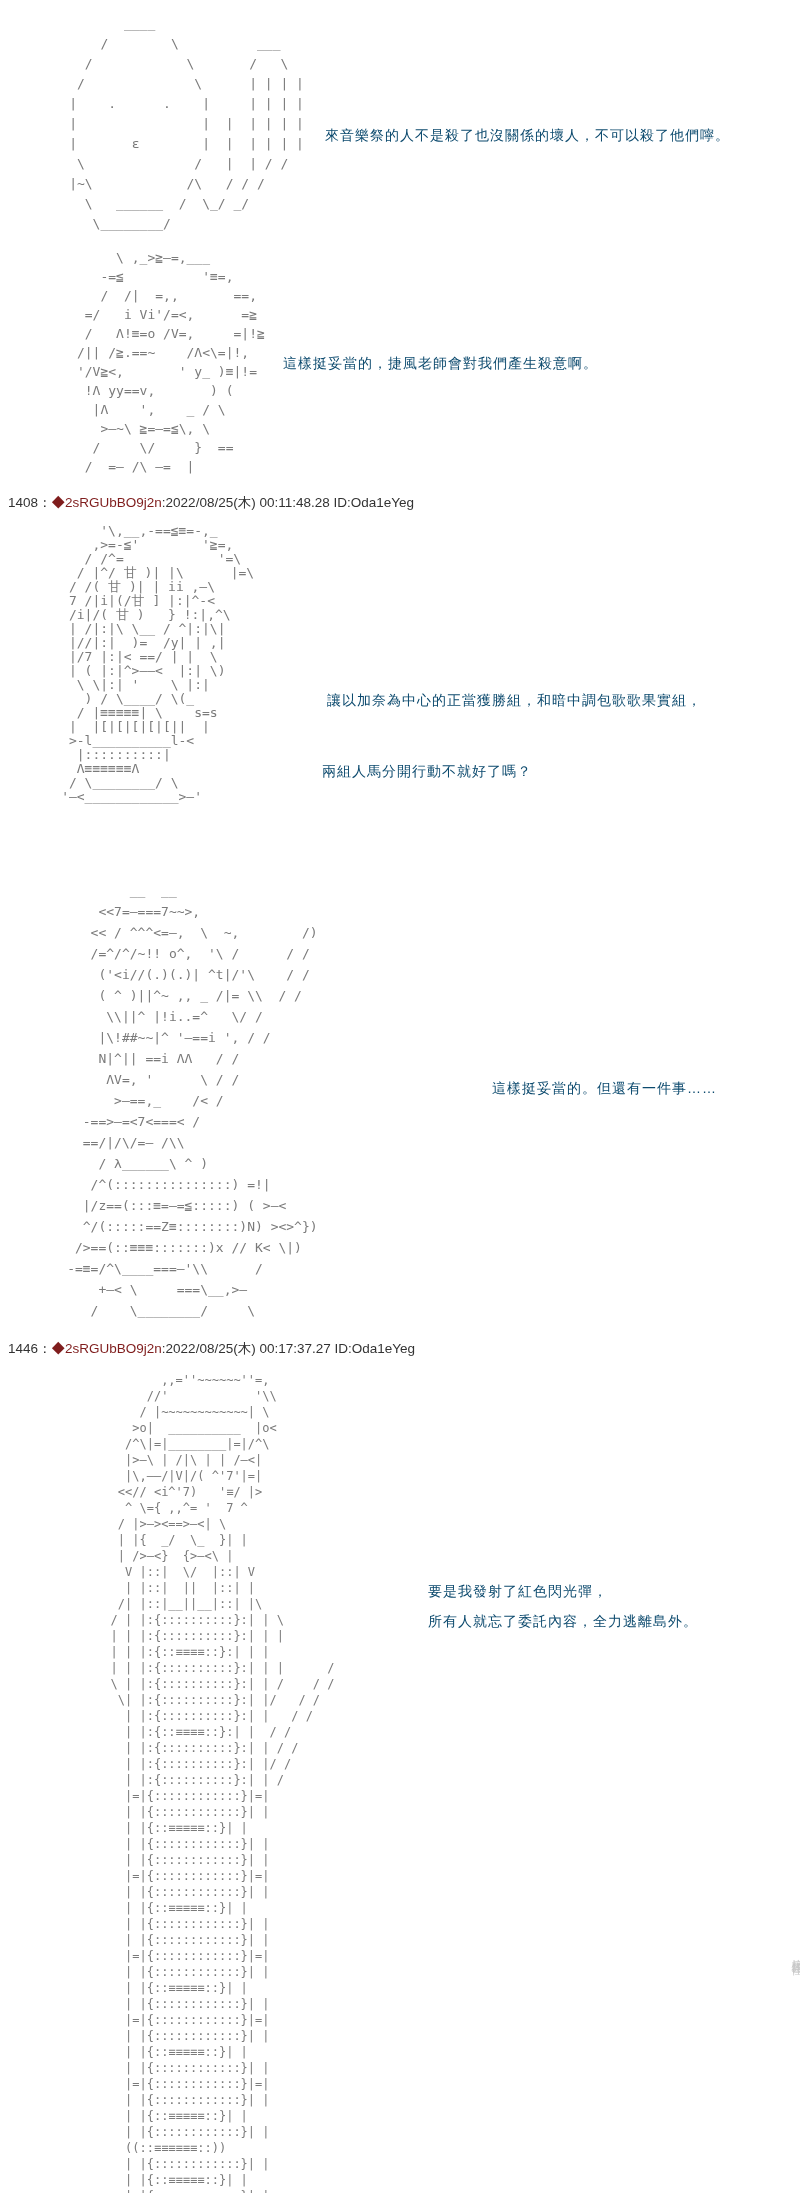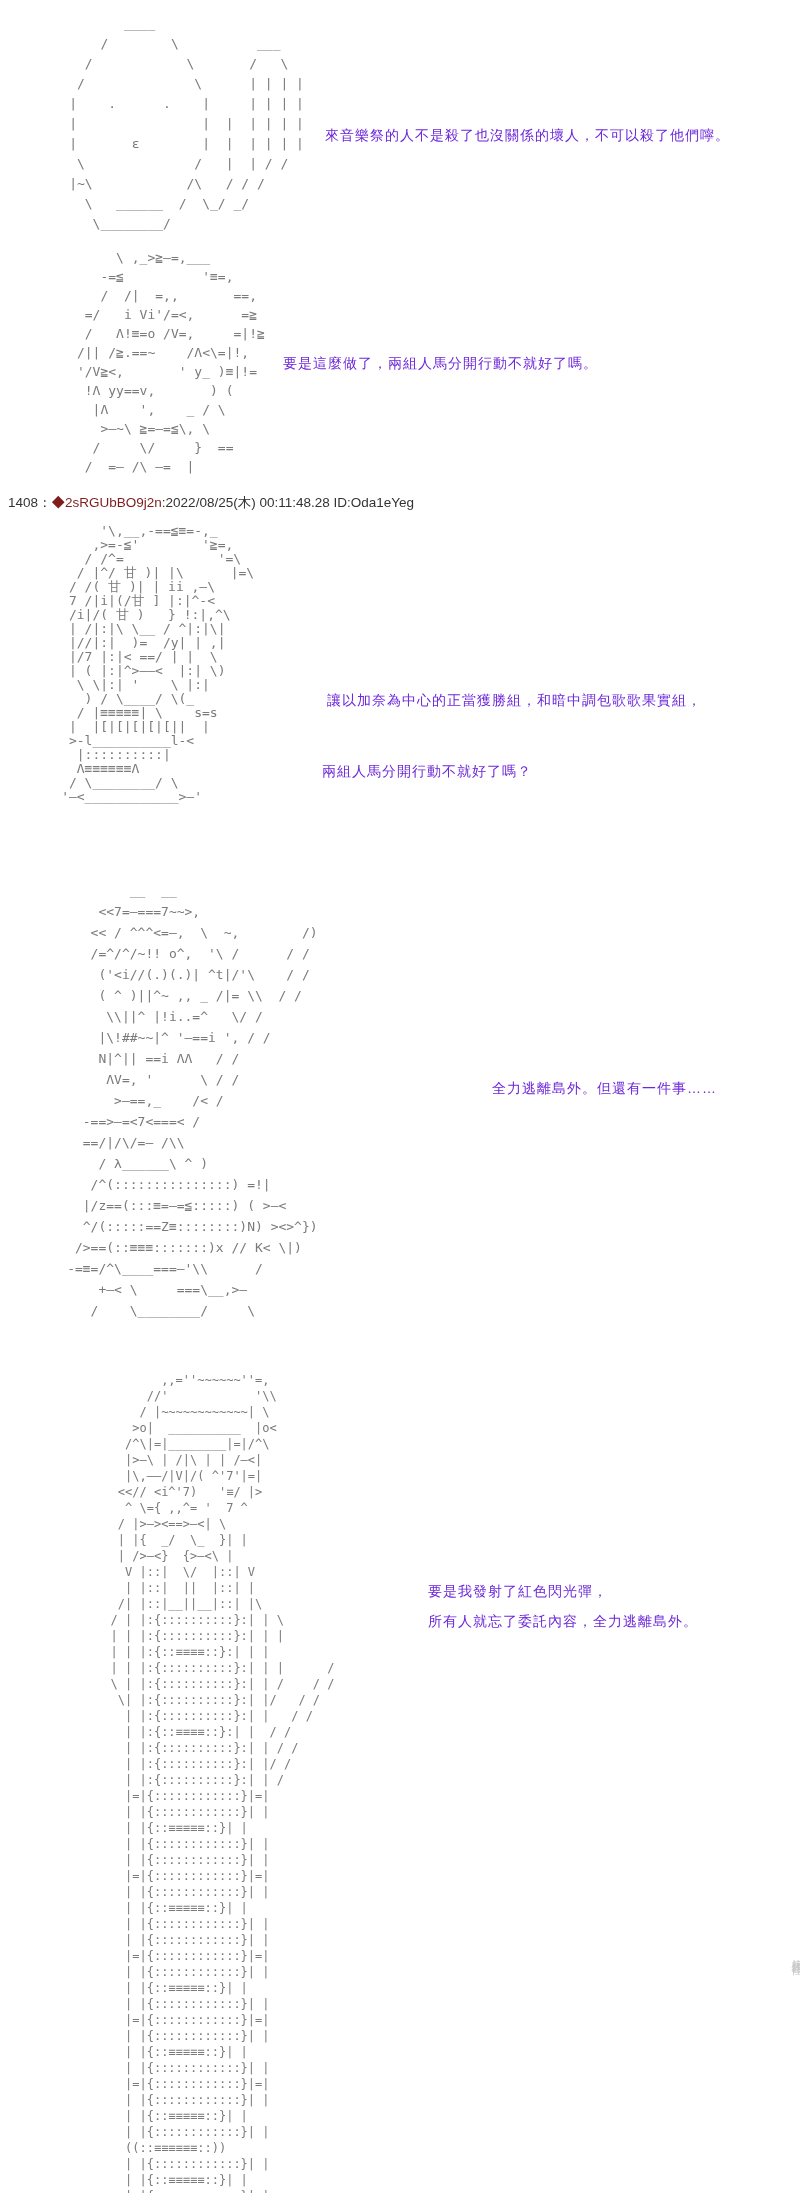--- a/index.html
+++ b/index.html
@@ -1,20 +1,20 @@
 <!DOCTYPE html>
 <html><head>
 <meta charset="utf-8">
 <style>
   html,body{margin:0;padding:0;background:#ffffff;}
   #page{position:relative;width:800px;height:2193px;background:#ffffff;overflow:hidden;
         font-family:"Liberation Sans",sans-serif;padding-left:10px;}
   .aa{position:absolute;margin:0;white-space:pre;color:#7a7a7a;
       font-family:"DejaVu Sans Mono",monospace;font-weight:normal;}
-  .dlg{position:absolute;white-space:nowrap;color:#6d28d9;font-size:14px;
+  .dlg{position:absolute;white-space:nowrap;color:#0c4a6e;font-size:14px;
        letter-spacing:1px;font-family:"Liberation Sans",sans-serif;}
   .post-header{position:absolute;white-space:nowrap;color:#333333;font-size:13.5px;
        font-family:"Liberation Sans",sans-serif;}
   .trip{color:#7f1d1d;}
   .watermark{position:absolute;right:6px;top:1950px;writing-mode:vertical-rl;
        color:#c8c8c8;font-size:11px;letter-spacing:2px;}
 </style>
 </head>
 <body>
 
@@ -40,21 +40,21 @@
        =/   i Vi'/=&lt;,      =≧
        /   Λ!≡=o /V=,     =|!≧
       /|| /≧.==~    /Λ&lt;\=|!,
       '/V≧&lt;,       ' y_ )≡|!=
        !Λ yy==v,       ) (
         |Λ    ',    _ / \
          &gt;—~\ ≧=—=≦\, \
         /     \/     }  ==
        /  =— /\ —=  |</pre>
 
-  <div class="dlg" style="left:283px;top:355px;">要是這麼做了，兩組人馬分開行動不就好了嗎。</div>
+  <div class="dlg" style="left:283px;top:355px;">這樣挺妥當的，捷風老師會對我們產生殺意啊。</div>
 
   <div class="post-header" style="left:8px;top:494px;">
     <span>1408：</span><span class="trip">◆2sRGUbBO9j2n</span><span>:2022/08/25(木) 00:11:48.28 ID:Oda1eYeg</span>
   </div>
 
   <pre class="aa" style="left:22px;top:524px;font-size:13px;line-height:14px;">          '\,__,-==≦≡=-,_
          ,&gt;=-≦'        '≧=,
         / /^=            '=\
        / |^/ 甘 )| |\      |=\
       / /( 甘 )| | ii ,—\
@@ -92,22 +92,25 @@
        ==/|/\/=— /\\
          / λ______\ ^ )
         /^(:::::::::::::::) =!|
        |/z==(:::≡=—=≦:::::) ( &gt;—&lt;
        ^/(:::::==Z≡::::::::)N) &gt;&lt;&gt;^})
       /&gt;==(::≡≡≡:::::::)x // K&lt; \|)
      -=≡=/^\____===—'\\      /
          +—&lt; \     ===\__,&gt;—
         /    \________/     \</pre>
 
-  <div class="dlg" style="left:492px;top:1080px;">全力逃離島外。但還有一件事……</div>
+  <div class="dlg" style="left:492px;top:1080px;">這樣挺妥當的。但還有一件事……</div>
 
+  <div class="post-header" style="left:8px;top:1340px;">
+    <span>1446：</span><span class="trip">◆2sRGUbBO9j2n</span><span>:2022/08/25(木) 00:17:37.27 ID:Oda1eYeg</span>
+  </div>
 
   <pre class="aa" style="left:60px;top:1372px;font-size:12px;line-height:16px;">              ,,=''~~~~~~''=,
             //'            '\\
            / |~~~~~~~~~~~~| \
           &gt;o|  __________  |o&lt;
          /^\|=|________|=|/^\
          |&gt;—\ | /|\ | | /—&lt;|
          |\,——/|V|/( ^'7'|=|
         &lt;&lt;// &lt;i^'7)   '≡/ |&gt;
          ^ \={ ,,^= '  7 ^

